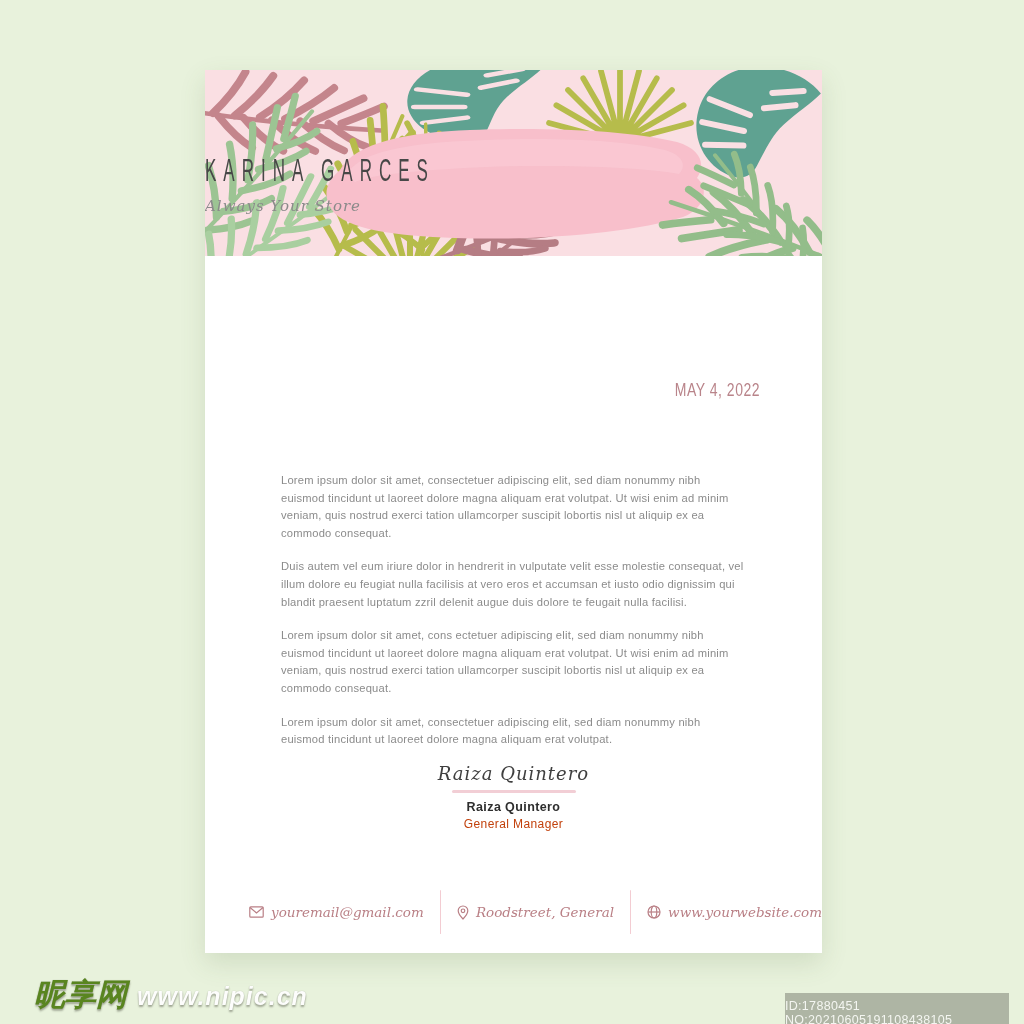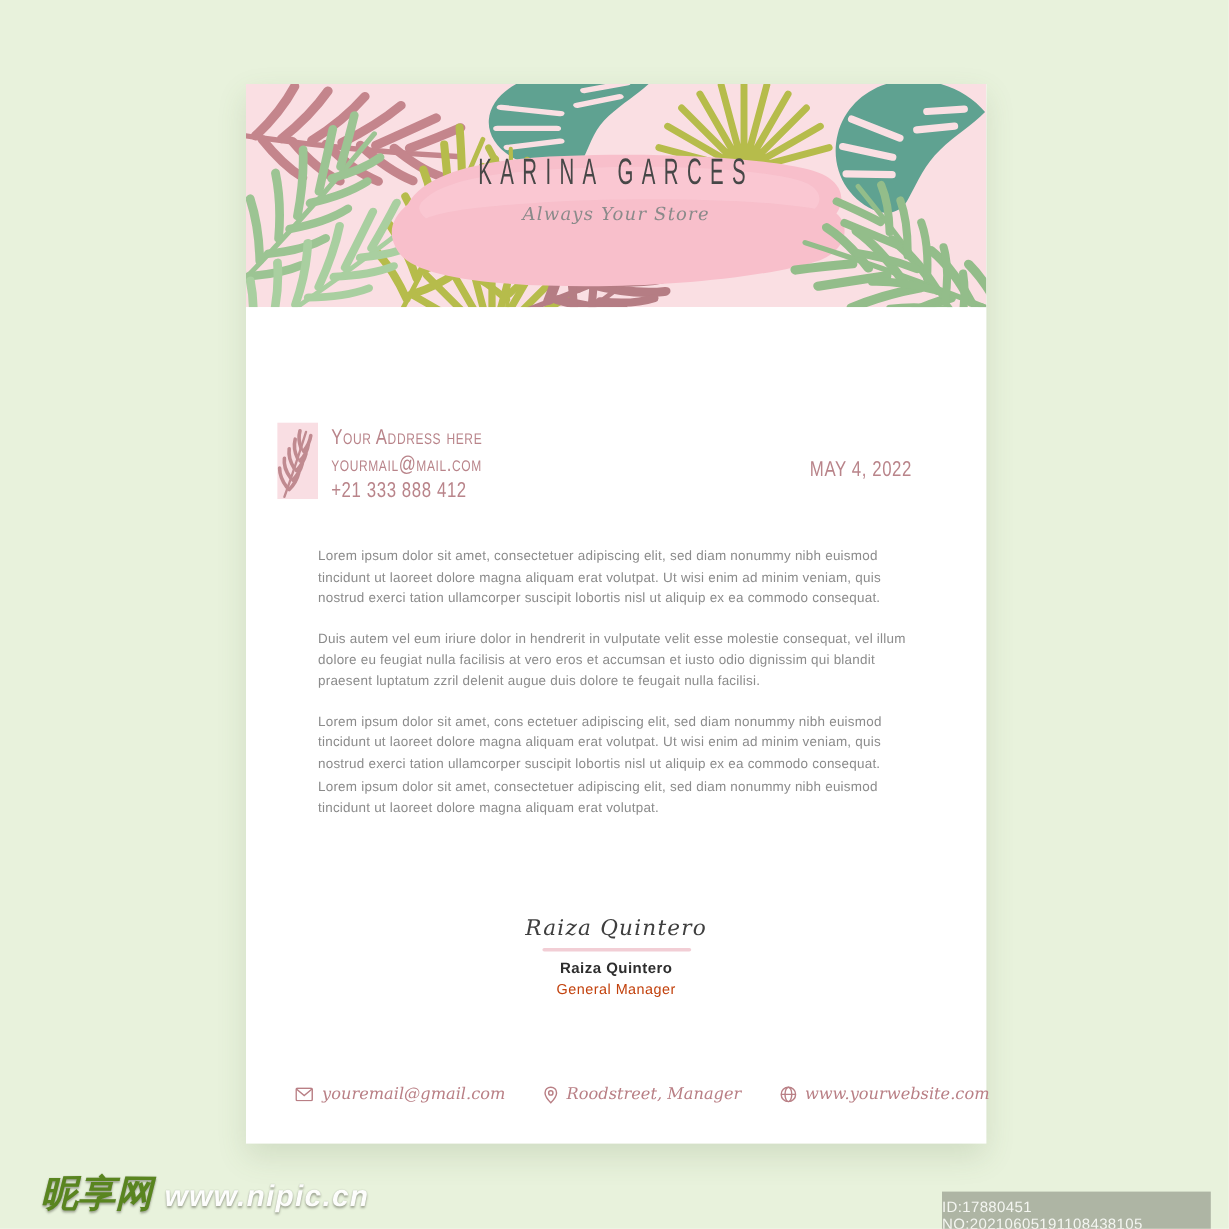--- a/index.html
+++ b/index.html
@@ -5,38 +5,38 @@
   *{margin:0;padding:0;box-sizing:border-box}
   html,body{width:1024px;height:1024px}
   body{position:relative;background:#e8f2dc;font-family:"Liberation Sans",sans-serif;overflow:hidden}
 
   .paper{position:absolute;left:205px;top:70px;width:617px;height:883px;background:#ffffff;
          box-shadow:0 10px 24px rgba(90,110,70,.16)}
 
   
   .header{position:absolute;left:0;top:0;right:0;height:186px;overflow:hidden}
   .header-art{position:absolute;left:0;top:0;width:100%;height:100%;display:block}
-  .title-block{position:absolute;left:0;right:0;top:64px;text-align:center}
+  .title-block{position:absolute;left:0;right:0;top:92px;}
   .company-name{font-size:17px;font-weight:400;letter-spacing:7px;color:#474747;white-space:nowrap;
                 transform:scaleY(1.8);transform-origin:center center}
   .tagline{margin-top:15px;font-family:"DejaVu Serif",serif;font-style:italic;font-size:15px;color:#8a8a8a;letter-spacing:1px}
 
   
   .contact{position:absolute;left:26px;top:282px;display:flex;gap:11px}
   .contact-leaf{width:34px;height:64px;flex:0 0 auto}
   .contact-lines{display:flex;flex-direction:column;justify-content:space-between;padding:1px 0}
   .contact-line{font-variant:small-caps;font-size:14px;line-height:22px;color:#b9848a;letter-spacing:.5px;
                 transform:scaleY(1.28);transform-origin:left center;white-space:nowrap}
   .date{position:absolute;right:62px;top:312px;font-variant:small-caps;font-size:14px;color:#b9848a;
         letter-spacing:.5px;transform:scaleY(1.28);transform-origin:right center}
 
   
   .letter-body{position:absolute;left:60px;top:386px;width:497px;color:#8b8b8b;
                font-size:11.2px;line-height:17.6px;letter-spacing:.2px;text-align:left}
-  .letter-body p{margin:0}
+  .letter-body p{margin:16px}
   .letter-body p.gap{margin-top:16px}
   .letter-body p.tight{margin-top:2px}
 
   
   .signature{position:absolute;left:0;right:0;top:691px;text-align:center}
   .sig-script{font-family:"DejaVu Serif",serif;font-style:italic;font-size:18px;color:#3f3f3f;line-height:26px;letter-spacing:1px}
   .sig-line{width:124px;height:3px;background:#f2ced5;border-radius:2px;margin:3px auto 7px}
   .sig-name{font-size:12.5px;font-weight:bold;color:#2e2e2e;letter-spacing:.4px}
   .sig-role{margin-top:3px;font-size:12px;color:#c2410c;letter-spacing:.4px}
 
@@ -93,34 +93,20 @@
       <path fill="#fbd0da" opacity="0.5" d="M150,95 C170,78 220,72 280,70 C350,67 420,70 460,80 C478,85 482,96 474,104 C430,96 330,94 260,98 C210,101 170,104 150,112 C142,106 143,100 150,95 Z"></path>
       <use href="#frond" color="#93bd8a" transform="translate(648,212) rotate(-152) scale(1.65,1.5)"></use>
       <use href="#frond" color="#93bd8a" transform="translate(598,222) rotate(-118) scale(1.35)"></use>
     </svg>
     <div class="title-block">
       <div class="company-name">KARINA GARCES</div>
       <div class="tagline">Always Your Store</div>
     </div>
   </div>
 
-  <div class="contact">
-    <svg class="contact-leaf" viewBox="0 0 34 64">
-      <rect width="34" height="64" fill="#f9dee3"></rect>
-      <g stroke="#c08a90" stroke-linecap="round" fill="none">
-        <path stroke-width="2" d="M6,62 Q14,40 24,8"></path>
-        <path stroke-width="3" d="M8,54 Q2,46 2,38 M11,46 Q5,38 6,30 M14,38 Q9,30 10,22 M17,30 Q13,22 15,14 M20,22 Q17,14 19,7 M10,56 Q16,50 18,42 M13,48 Q19,42 21,34 M16,40 Q22,34 24,26 M19,32 Q25,26 26,18 M22,24 Q27,18 28,11"></path>
-      </g>
-    </svg>
-    <div class="contact-lines">
-      <div class="contact-line">Your Address here</div>
-      <div class="contact-line">yourmail@mail.com</div>
-      <div class="contact-line">+21 333 888 412</div>
-    </div>
-  </div>
   <div class="date">MAY 4, 2022</div>
 
   <div class="letter-body">
     <p>Lorem ipsum dolor sit amet, consectetuer adipiscing elit, sed diam nonummy nibh euismod tincidunt ut laoreet dolore magna aliquam erat volutpat. Ut wisi enim ad minim veniam, quis nostrud exerci tation ullamcorper suscipit lobortis nisl ut aliquip ex ea commodo consequat.</p>
     <p class="gap">Duis autem vel eum iriure dolor in hendrerit in vulputate velit esse molestie consequat, vel illum dolore eu feugiat nulla facilisis at vero eros et accumsan et iusto odio dignissim qui blandit praesent luptatum zzril delenit augue duis dolore te feugait nulla facilisi.</p>
     <p class="gap">Lorem ipsum dolor sit amet, cons ectetuer adipiscing elit, sed diam nonummy nibh euismod tincidunt ut laoreet dolore magna aliquam erat volutpat. Ut wisi enim ad minim veniam, quis nostrud exerci tation ullamcorper suscipit lobortis nisl ut aliquip ex ea commodo consequat.</p>
     <p class="tight">Lorem ipsum dolor sit amet, consectetuer adipiscing elit, sed diam nonummy nibh euismod tincidunt ut laoreet dolore magna aliquam erat volutpat.</p>
   </div>
 
   <div class="signature">
@@ -137,21 +123,21 @@
         <path d="M1,1.5 L7.5,7 L14,1.5" fill="none" stroke-width="1.2"></path>
       </svg>
       <span>youremail@gmail.com</span>
     </div>
     <div class="footer-divider"></div>
     <div class="footer-item">
       <svg width="12" height="15" viewBox="0 0 12 15">
         <path d="M6,1 C3.2,1 1.2,3.1 1.2,5.8 C1.2,9 6,14 6,14 C6,14 10.8,9 10.8,5.8 C10.8,3.1 8.8,1 6,1 Z" fill="none" stroke-width="1.2"></path>
         <circle cx="6" cy="5.8" r="1.8" fill="none" stroke-width="1.2"></circle>
       </svg>
-      <span>Roodstreet, Manager</span>
+      <span>Roodstreet, General</span>
     </div>
     <div class="footer-divider"></div>
     <div class="footer-item">
       <svg width="14" height="14" viewBox="0 0 14 14">
         <circle cx="7" cy="7" r="6" fill="none" stroke-width="1.2"></circle>
         <ellipse cx="7" cy="7" rx="2.8" ry="6" fill="none" stroke-width="1.2"></ellipse>
         <path d="M1,7 L13,7" stroke-width="1.2"></path>
       </svg>
       <span>www.yourwebsite.com</span>
     </div>

